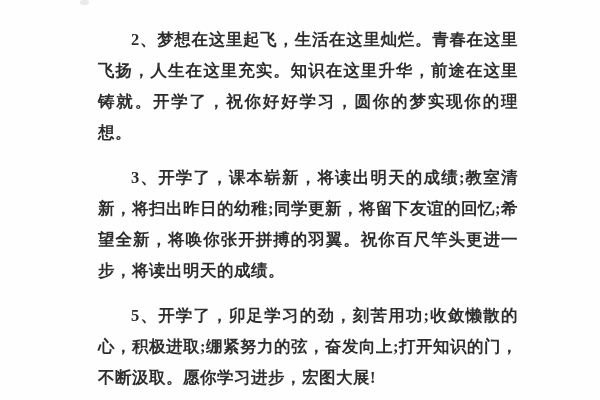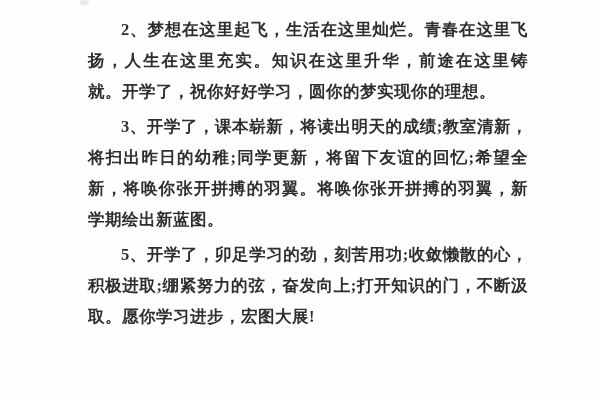--- a/index.html
+++ b/index.html
@@ -25,21 +25,21 @@
     color: #2e2e2e;
     font-size: 16.5px;
     font-weight: 600;
     line-height: 31px;
     text-align: justify;
     text-justify: inter-ideograph;
     letter-spacing: 0.5px;
     filter: blur(0.35px);
   }
   .para {
-    margin: 4px;
+    margin: 14px;
     padding: 0;
     text-indent: 2em;
     word-break: break-all;
   }
   .speck {
     position: absolute;
     left: 80px;
     top: 0px;
     width: 9px;
     height: 5px;
@@ -48,16 +48,16 @@
     opacity: 0.55;
   }
 </style>
 </head>
 <body>
 
 <div class="page">
   <div class="speck"></div>
   <div class="doc-body" id="doc-body" style="color: rgb(46, 46, 46);">
       <p class="para"><span>2、</span><span>梦想在这里起飞，生活在这里灿烂。青春在这里飞扬，人生在这里充实。知识在这里升华，前途在这里铸就。开学了，祝你好好学习，圆你的梦实现你的理想。</span></p>
-      <p class="para"><span>3、</span><span>开学了，课本崭新，将读出明天的成绩;教室清新，将扫出昨日的幼稚;同学更新，将留下友谊的回忆;希望全新，将唤你张开拼搏的羽翼。将唤你张开拼搏的羽翼，新学期绘出新蓝图。</span></p>
+      <p class="para"><span>3、</span><span>开学了，课本崭新，将读出明天的成绩;教室清新，将扫出昨日的幼稚;同学更新，将留下友谊的回忆;希望全新，将唤你张开拼搏的羽翼。祝你百尺竿头更进一步，将读出明天的成绩。</span></p>
       <p class="para"><span>5、</span><span>开学了，卯足学习的劲，刻苦用功;收敛懒散的心，积极进取;绷紧努力的弦，奋发向上;打开知识的门，不断汲取。愿你学习进步，宏图大展!</span></p>
     </div>
 </div>
 
 </body></html>

